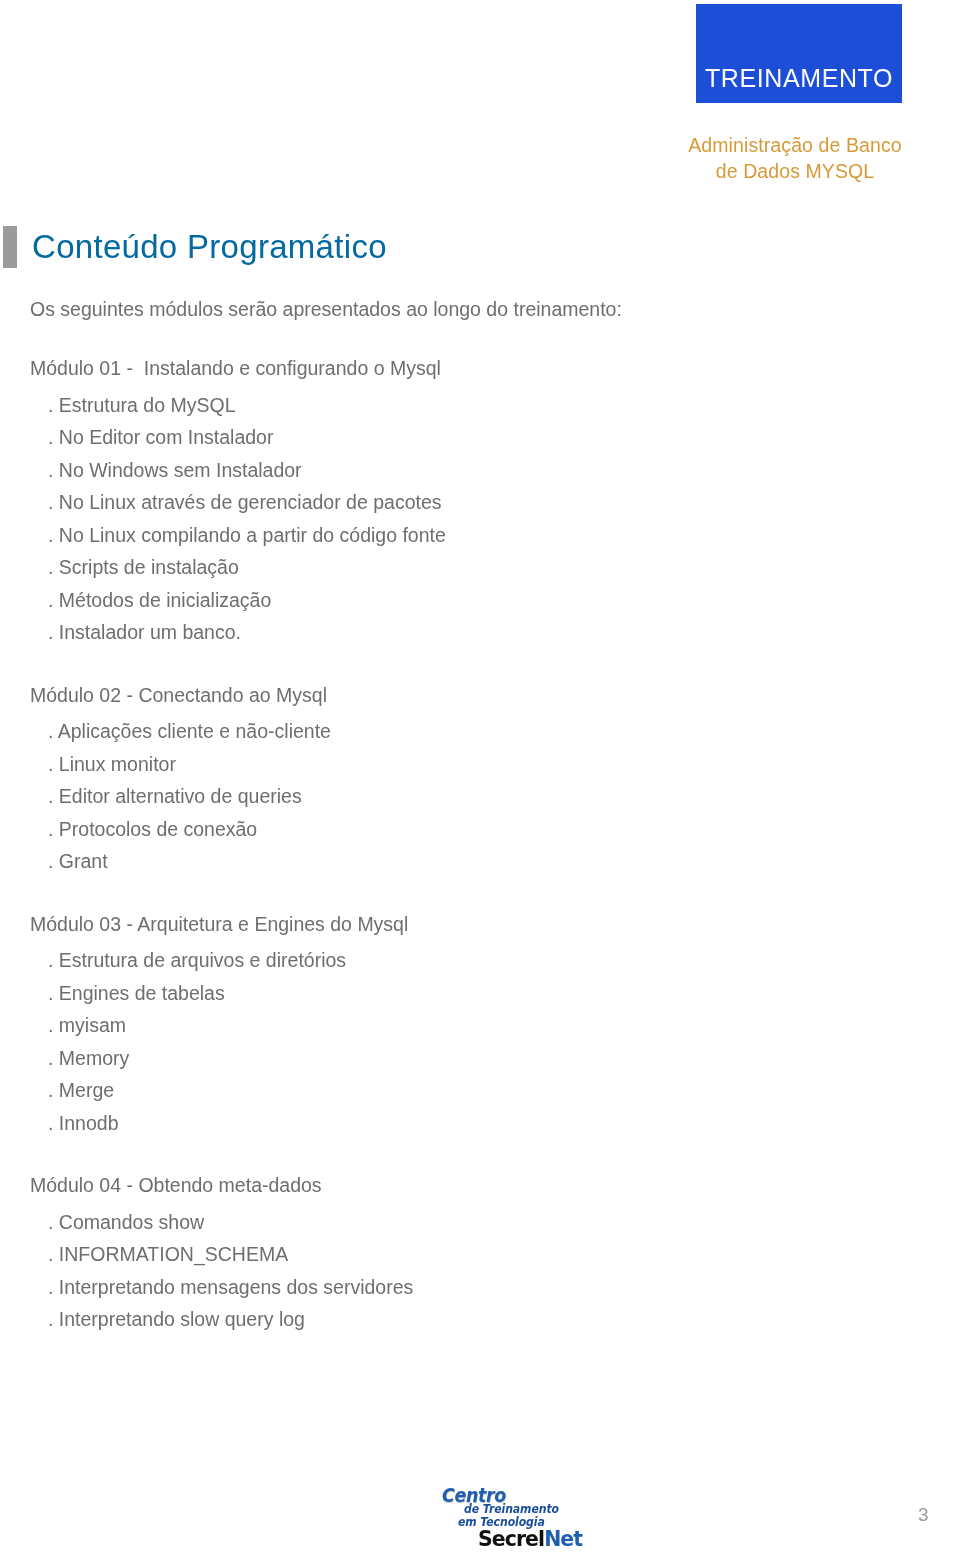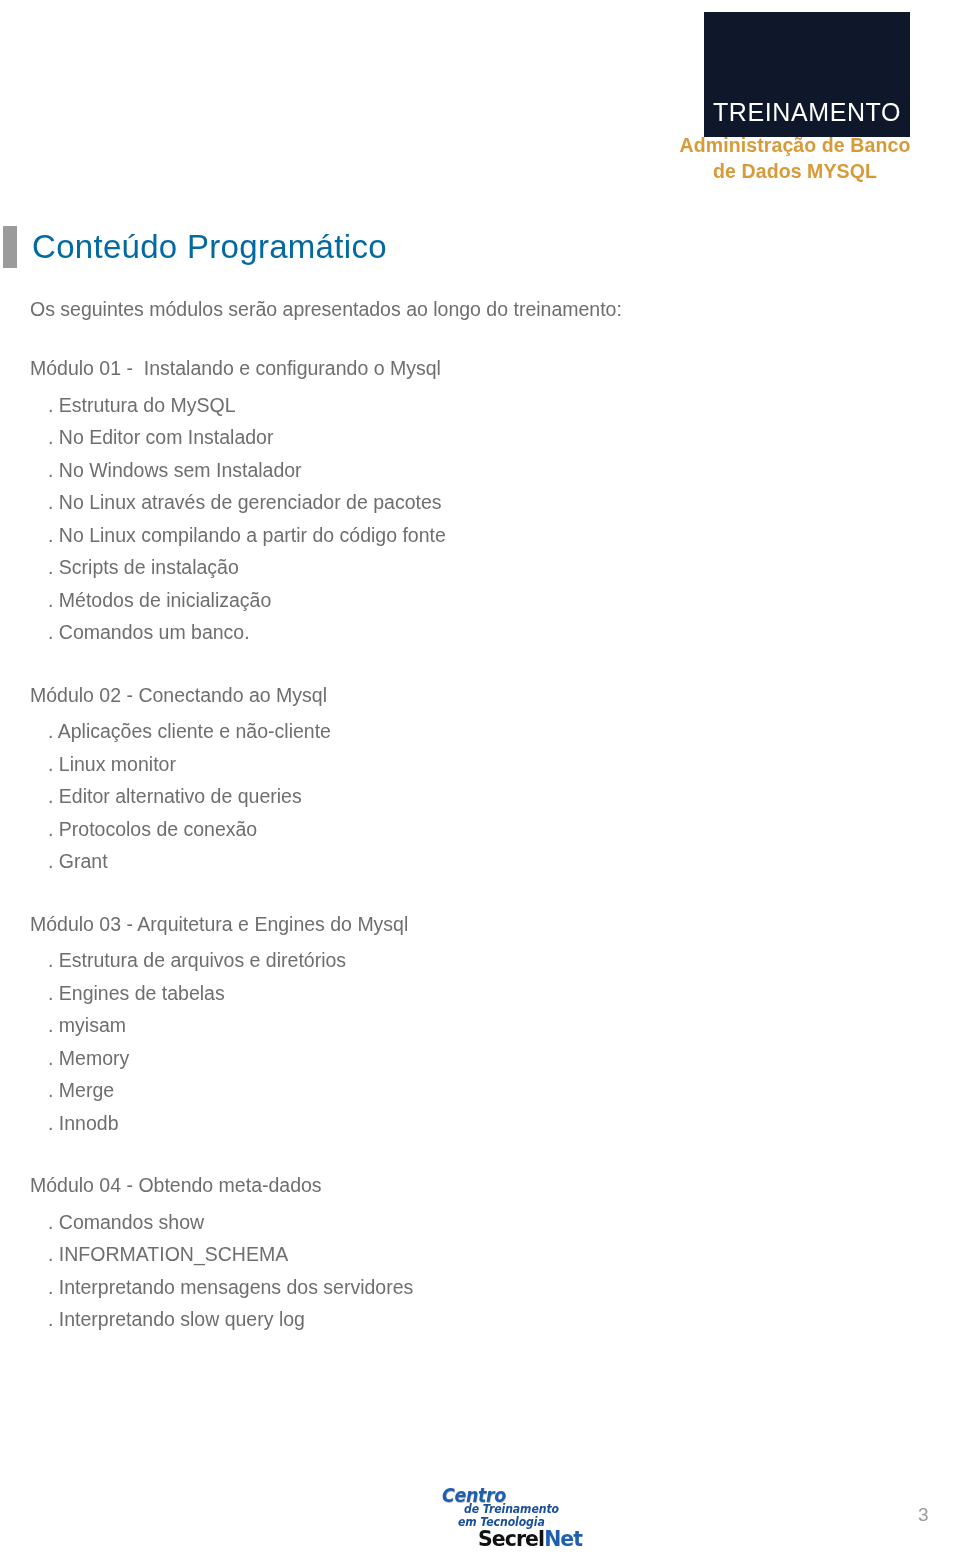--- a/index.html
+++ b/index.html
@@ -20,45 +20,45 @@
   
   .header {
     position: absolute;
     top: 0;
     left: 692px;
     width: 268px;
     text-align: center;
   }
   .treinamento-box {
     width: 206px;
-    height: 125px;
-    background: #0f172a;
+    height: 99px;
+    background: #1d4ed8;
     position: relative;
-    margin: 12px;
+    margin: 4px;
   }
   .treinamento-label {
     position: absolute;
     left: 0;
     right: 0;
     bottom: 10px;
     color: #ffffff;
     font-size: 25px;
     font-weight: 400;
     letter-spacing: 0.6px;
     text-align: center;
     font-family: "Liberation Sans", "DejaVu Sans", sans-serif;
   }
   .course-title {
     position: absolute;
     top: 132px;
     left: -20px;
     width: 246px;
     color: #d79a37;
     font-size: 19.5px;
-    font-weight: bold;
+    font-weight: normal;
     line-height: 26px;
     text-align: center;
     letter-spacing: 0.1px;
   }
 
   
   .section-heading-wrap {
     position: absolute;
     top: 226px;
     left: 3px;
@@ -220,21 +220,21 @@
   <div class="module-block">
     <div class="module-title">Módulo 01 -  Instalando e configurando o Mysql</div>
     <ul class="module-items">
       <li class="module-item">. Estrutura do MySQL</li>
       <li class="module-item">. No Editor com Instalador</li>
       <li class="module-item">. No Windows sem Instalador</li>
       <li class="module-item">. No Linux através de gerenciador de pacotes</li>
       <li class="module-item">. No Linux compilando a partir do código fonte</li>
       <li class="module-item">. Scripts de instalação</li>
       <li class="module-item">. Métodos de inicialização</li>
-      <li class="module-item">. Comandos um banco.</li>
+      <li class="module-item">. Instalador um banco.</li>
     </ul>
   </div>
 
   <div class="module-block">
     <div class="module-title">Módulo 02 - Conectando ao Mysql</div>
     <ul class="module-items">
       <li class="module-item">. Aplicações cliente e não-cliente</li>
       <li class="module-item">. Linux monitor</li>
       <li class="module-item">. Editor alternativo de queries</li>
       <li class="module-item">. Protocolos de conexão</li>

